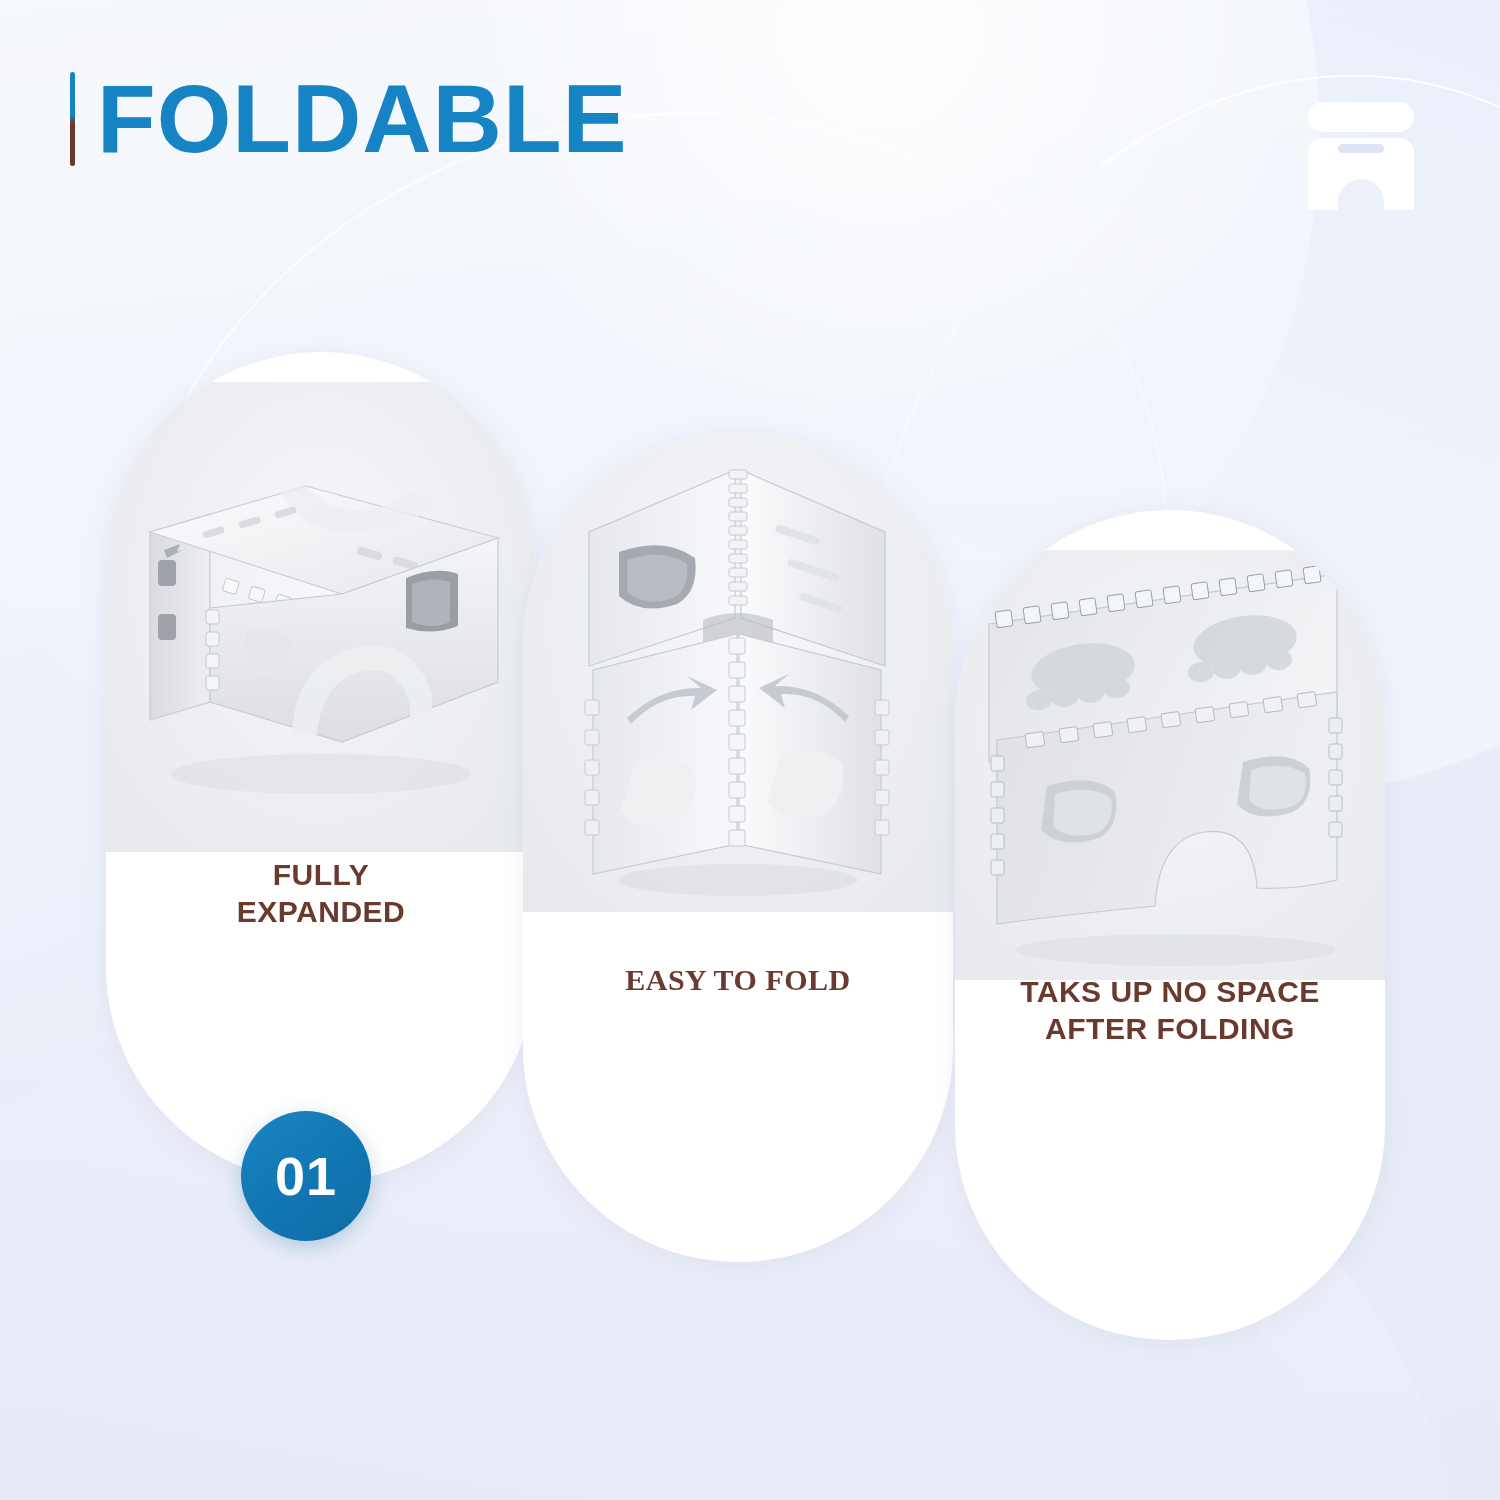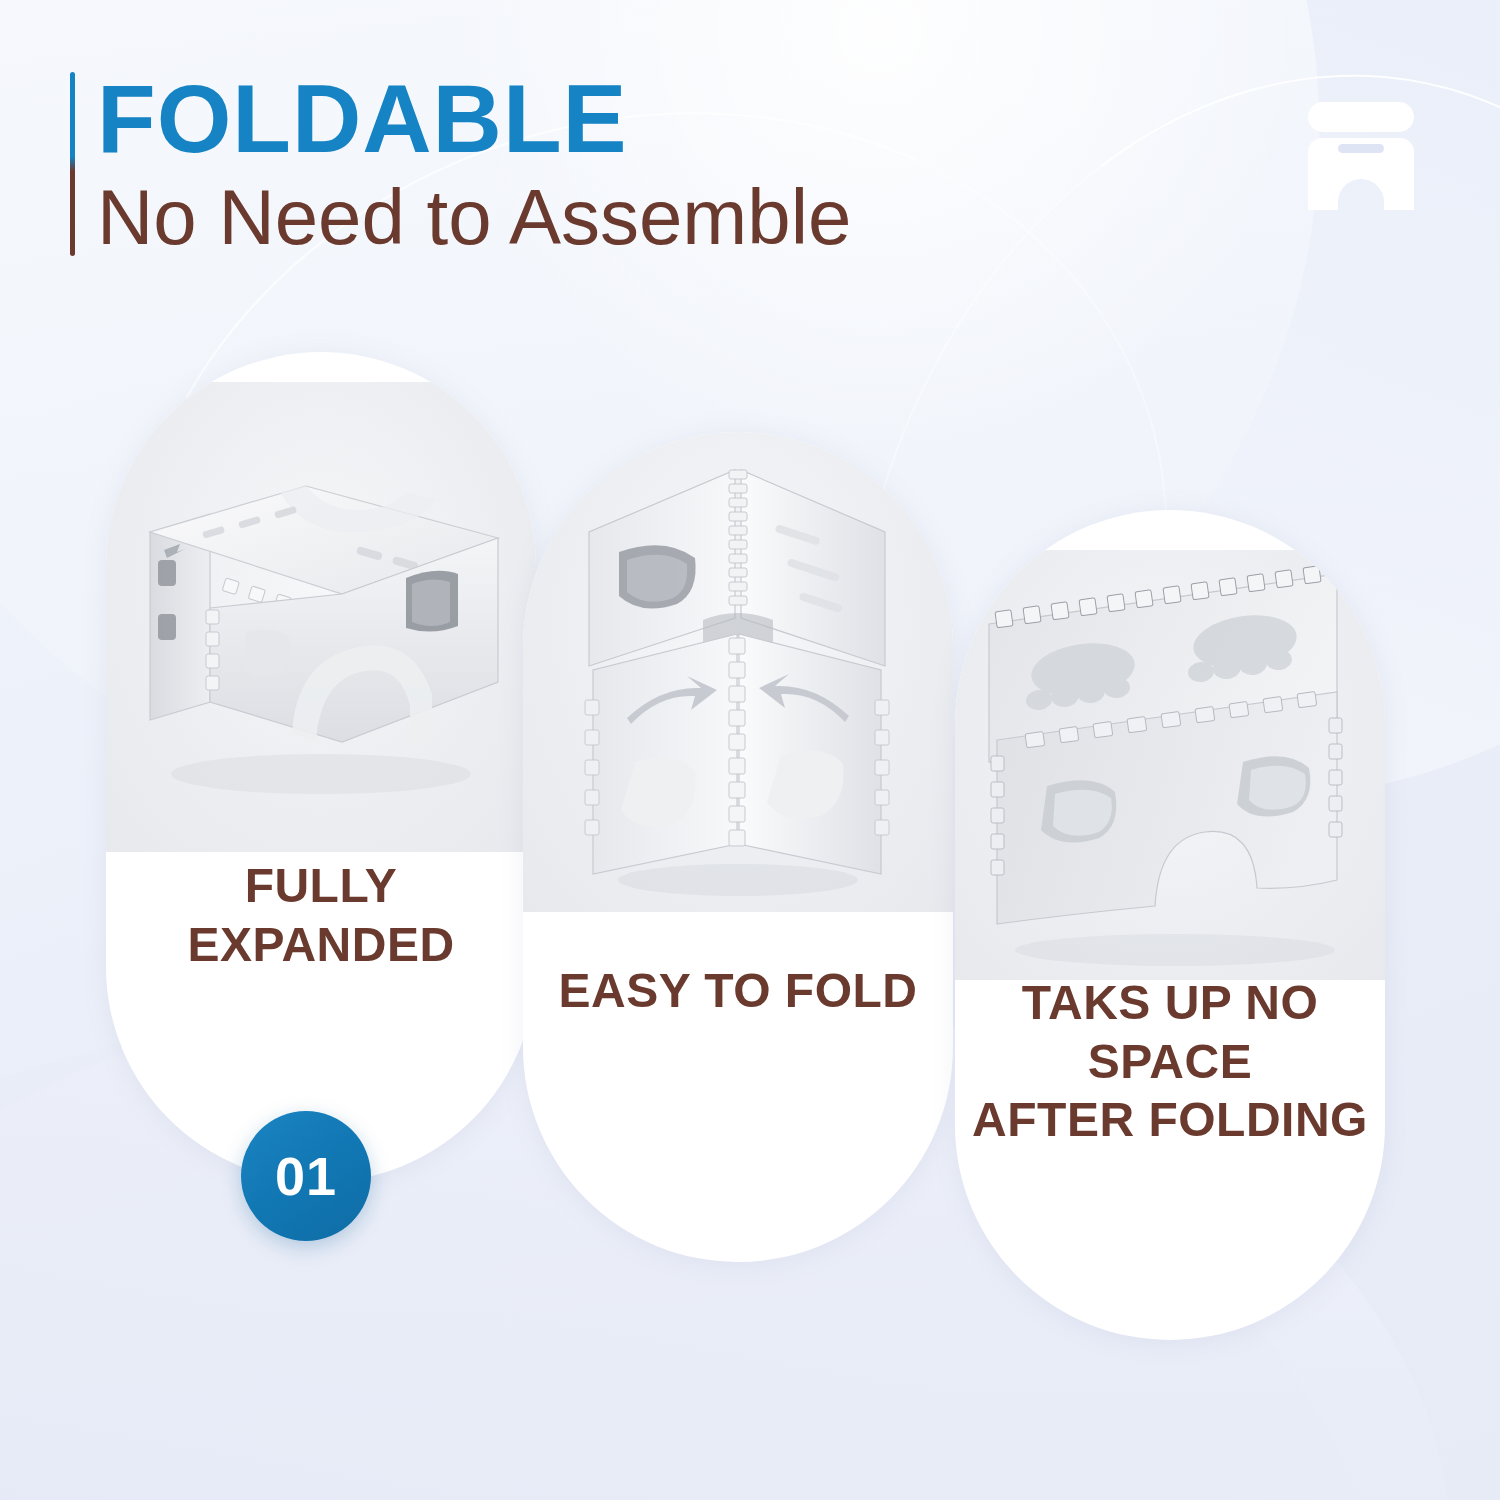--- a/index.html
+++ b/index.html
@@ -129,21 +129,21 @@
 
   
   .card {
     position: absolute;
     background: #ffffff;
     border-radius: 260px;
     box-shadow: 0 2px 26px rgba(120,132,170,.10);
     overflow: hidden;
   }
   .card-1 { left: 106px;  top: 352px;  width: 430px; height: 830px; }
-  .card-2 { left: 523px;  top: 432px;  width: 430px; height: 830px; }
+  .card-2 { left: 523px;  top: 432px;  width: 430px; height: 830px; font-family: Liberation Serif, serif; }
   .card-3 { left: 955px;  top: 510px;  width: 430px; height: 830px; }
 
   .photo {
     position: absolute;
     left: 0; right: 0;
     top: 0;
     height: 470px;
     background: radial-gradient(ellipse at 50% 42%, #f6f7f9 0%, #eceef1 58%, #e7e9ed 100%);
   }
   .card-1 .photo { top: 30px;  height: 470px; }
@@ -151,21 +151,21 @@
   .card-3 .photo { top: 40px;  height: 430px; }
 
   .photo svg { position: absolute; inset: 0; width: 100%; height: 100%; }
 
   .caption {
     position: absolute;
     left: 0; right: 0;
     text-align: center;
     color: #6b3a2e;
     font-weight: bold;
-    font-size: 48px;
+    font-size: 30px;
     line-height: 1.22;
     letter-spacing: .5px;
     white-space: pre-line;
   }
   .card-1 .caption { top: 505px; }
   .card-2 .caption { top: 530px; }
   .card-3 .caption { top: 464px; }
 
   
   .badge {
@@ -198,21 +198,20 @@
     <div class="hairline-1"></div>
     <div class="hairline-2"></div>
     <div class="swoosh-c"></div>
     <div class="swoosh-d"></div>
   </div>
 
   <div class="header">
     <div class="title-bar"></div>
     <div class="title-block">
       <div class="title-main">FOLDABLE</div>
-      <div class="title-sub">No Need to Assemble</div>
     </div>
   </div>
 
   <div class="brand-logo">
     <svg viewBox="0 0 122 112" xmlns="http://www.w3.org/2000/svg">
       <rect x="8" y="2" width="106" height="30" rx="15" fill="#ffffff"></rect>
       <path d="M8 52 a14 14 0 0 1 14 -14 h78 a14 14 0 0 1 14 14 v58 h-30 v-8 a23 23 0 0 0 -46 0 v8 h-30 z" fill="#ffffff"></path>
       <rect x="38" y="44" width="46" height="9" rx="4.5" fill="#dfe4f4"></rect>
     </svg>
   </div>

